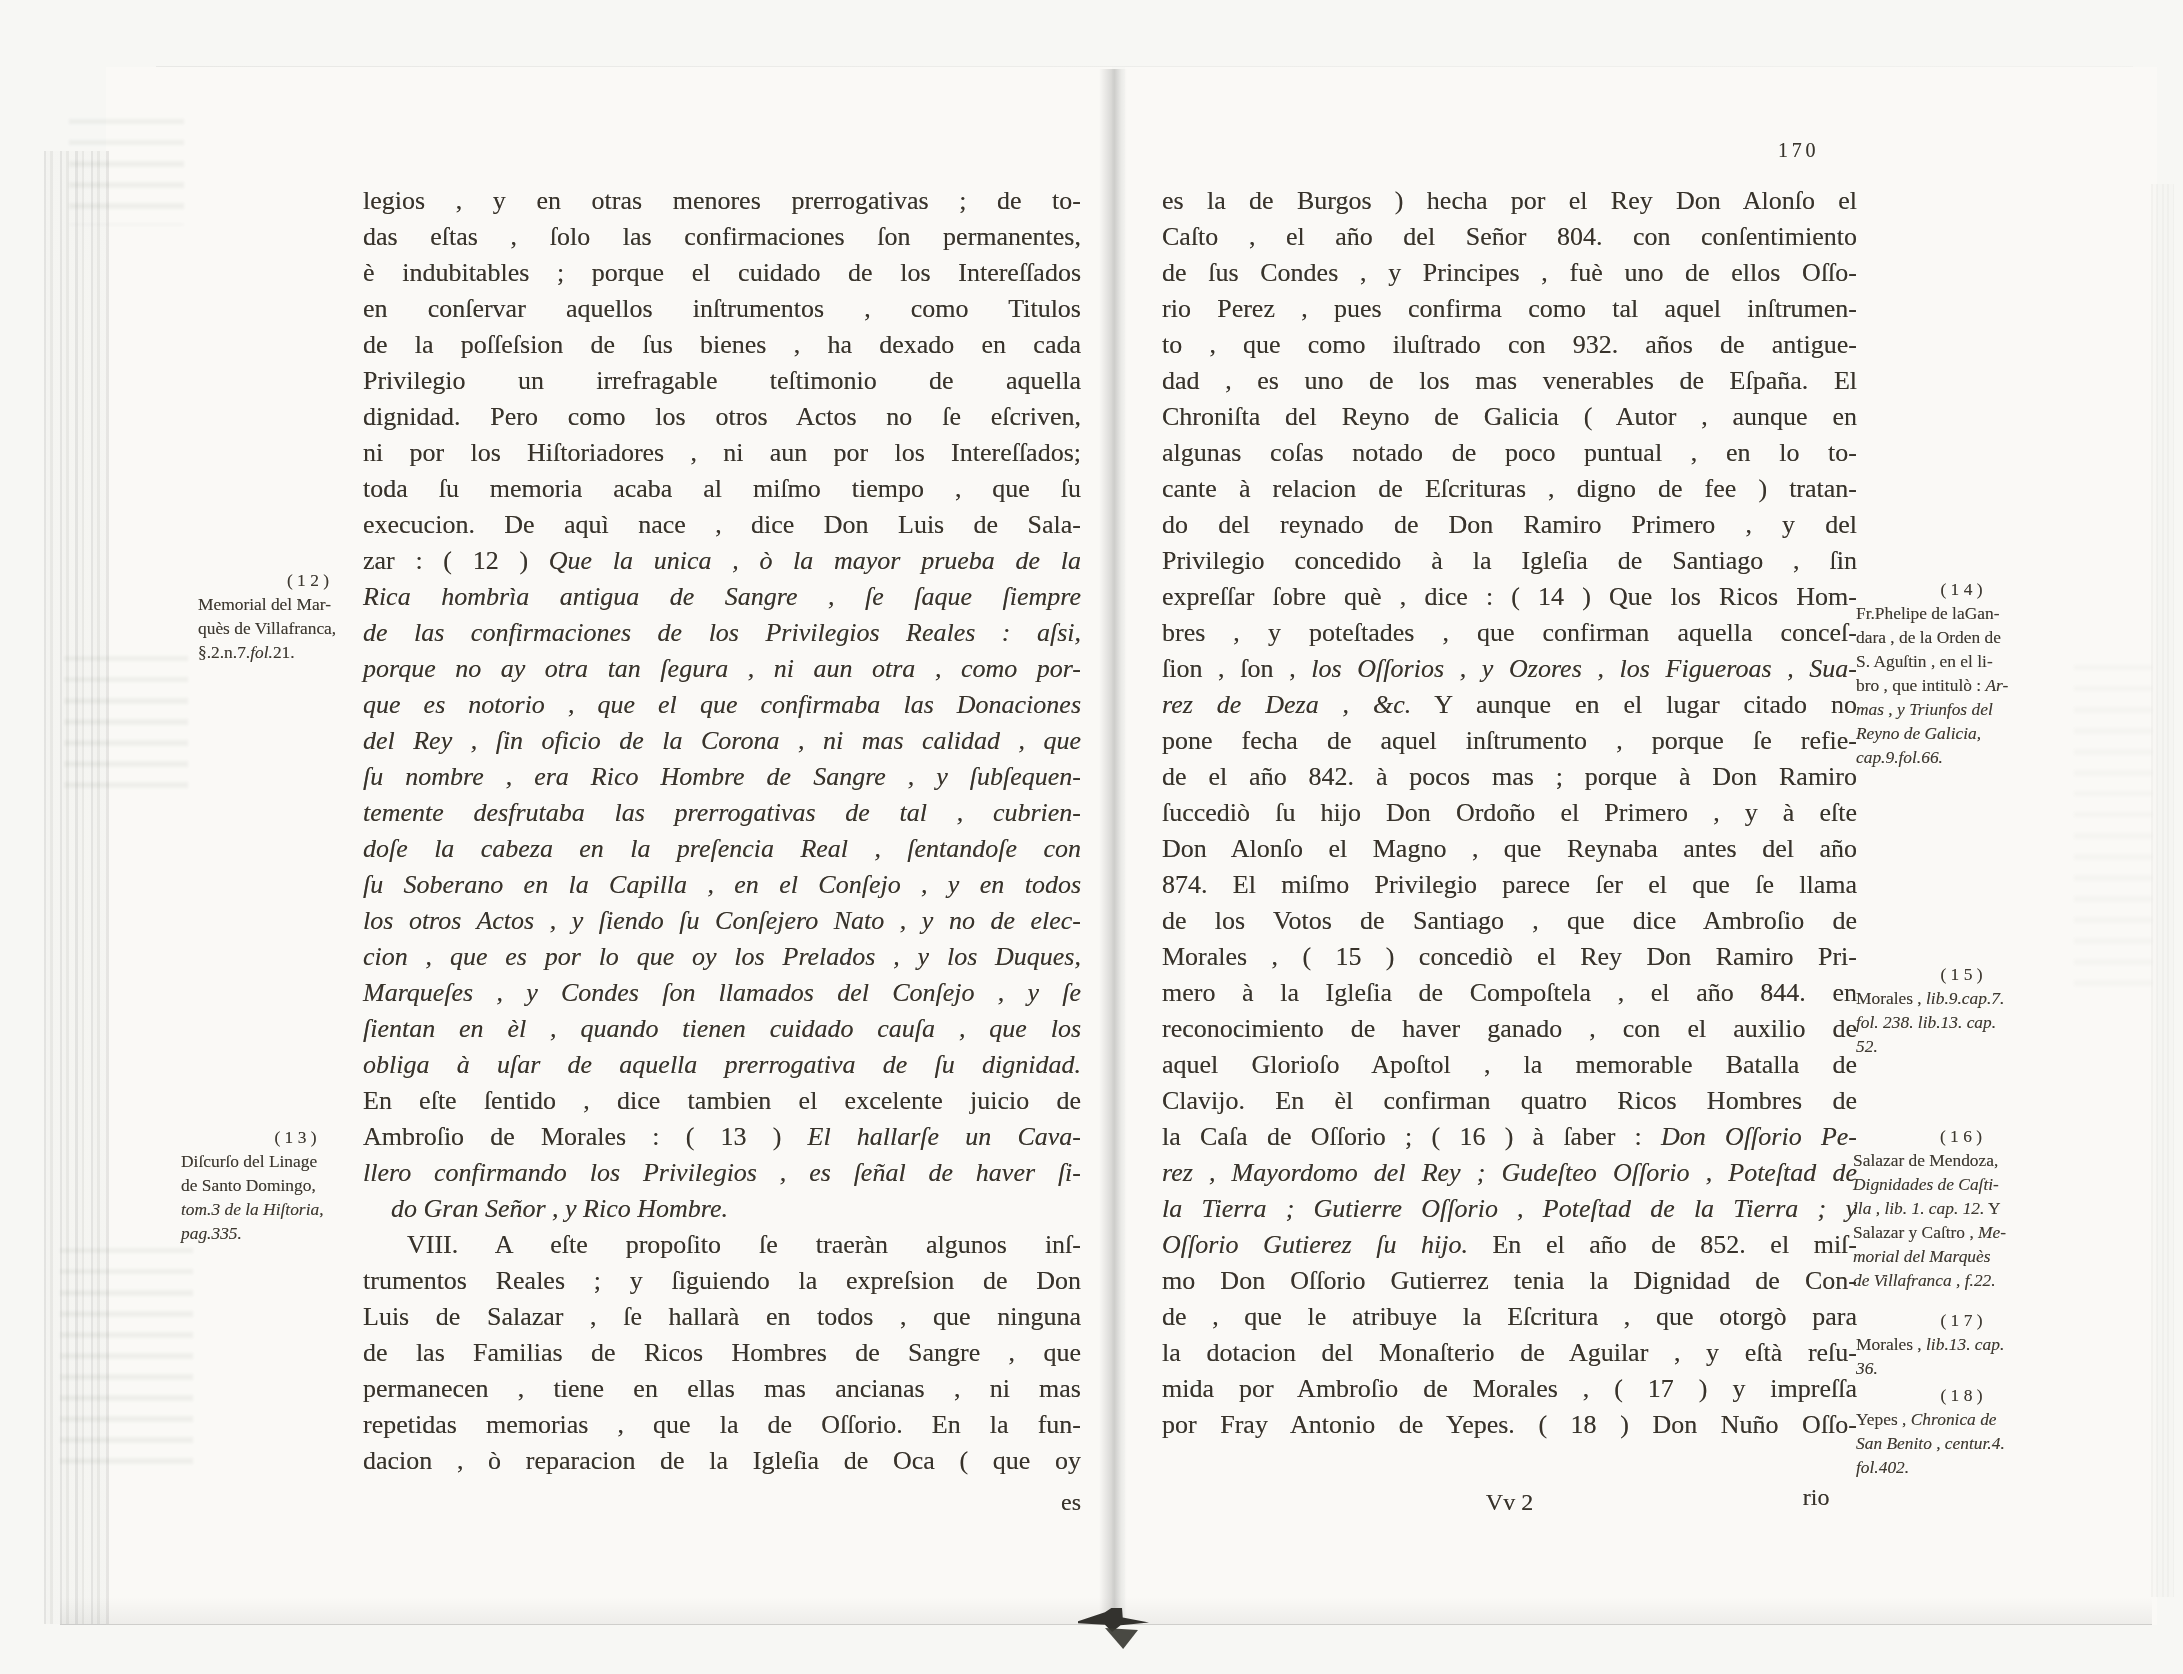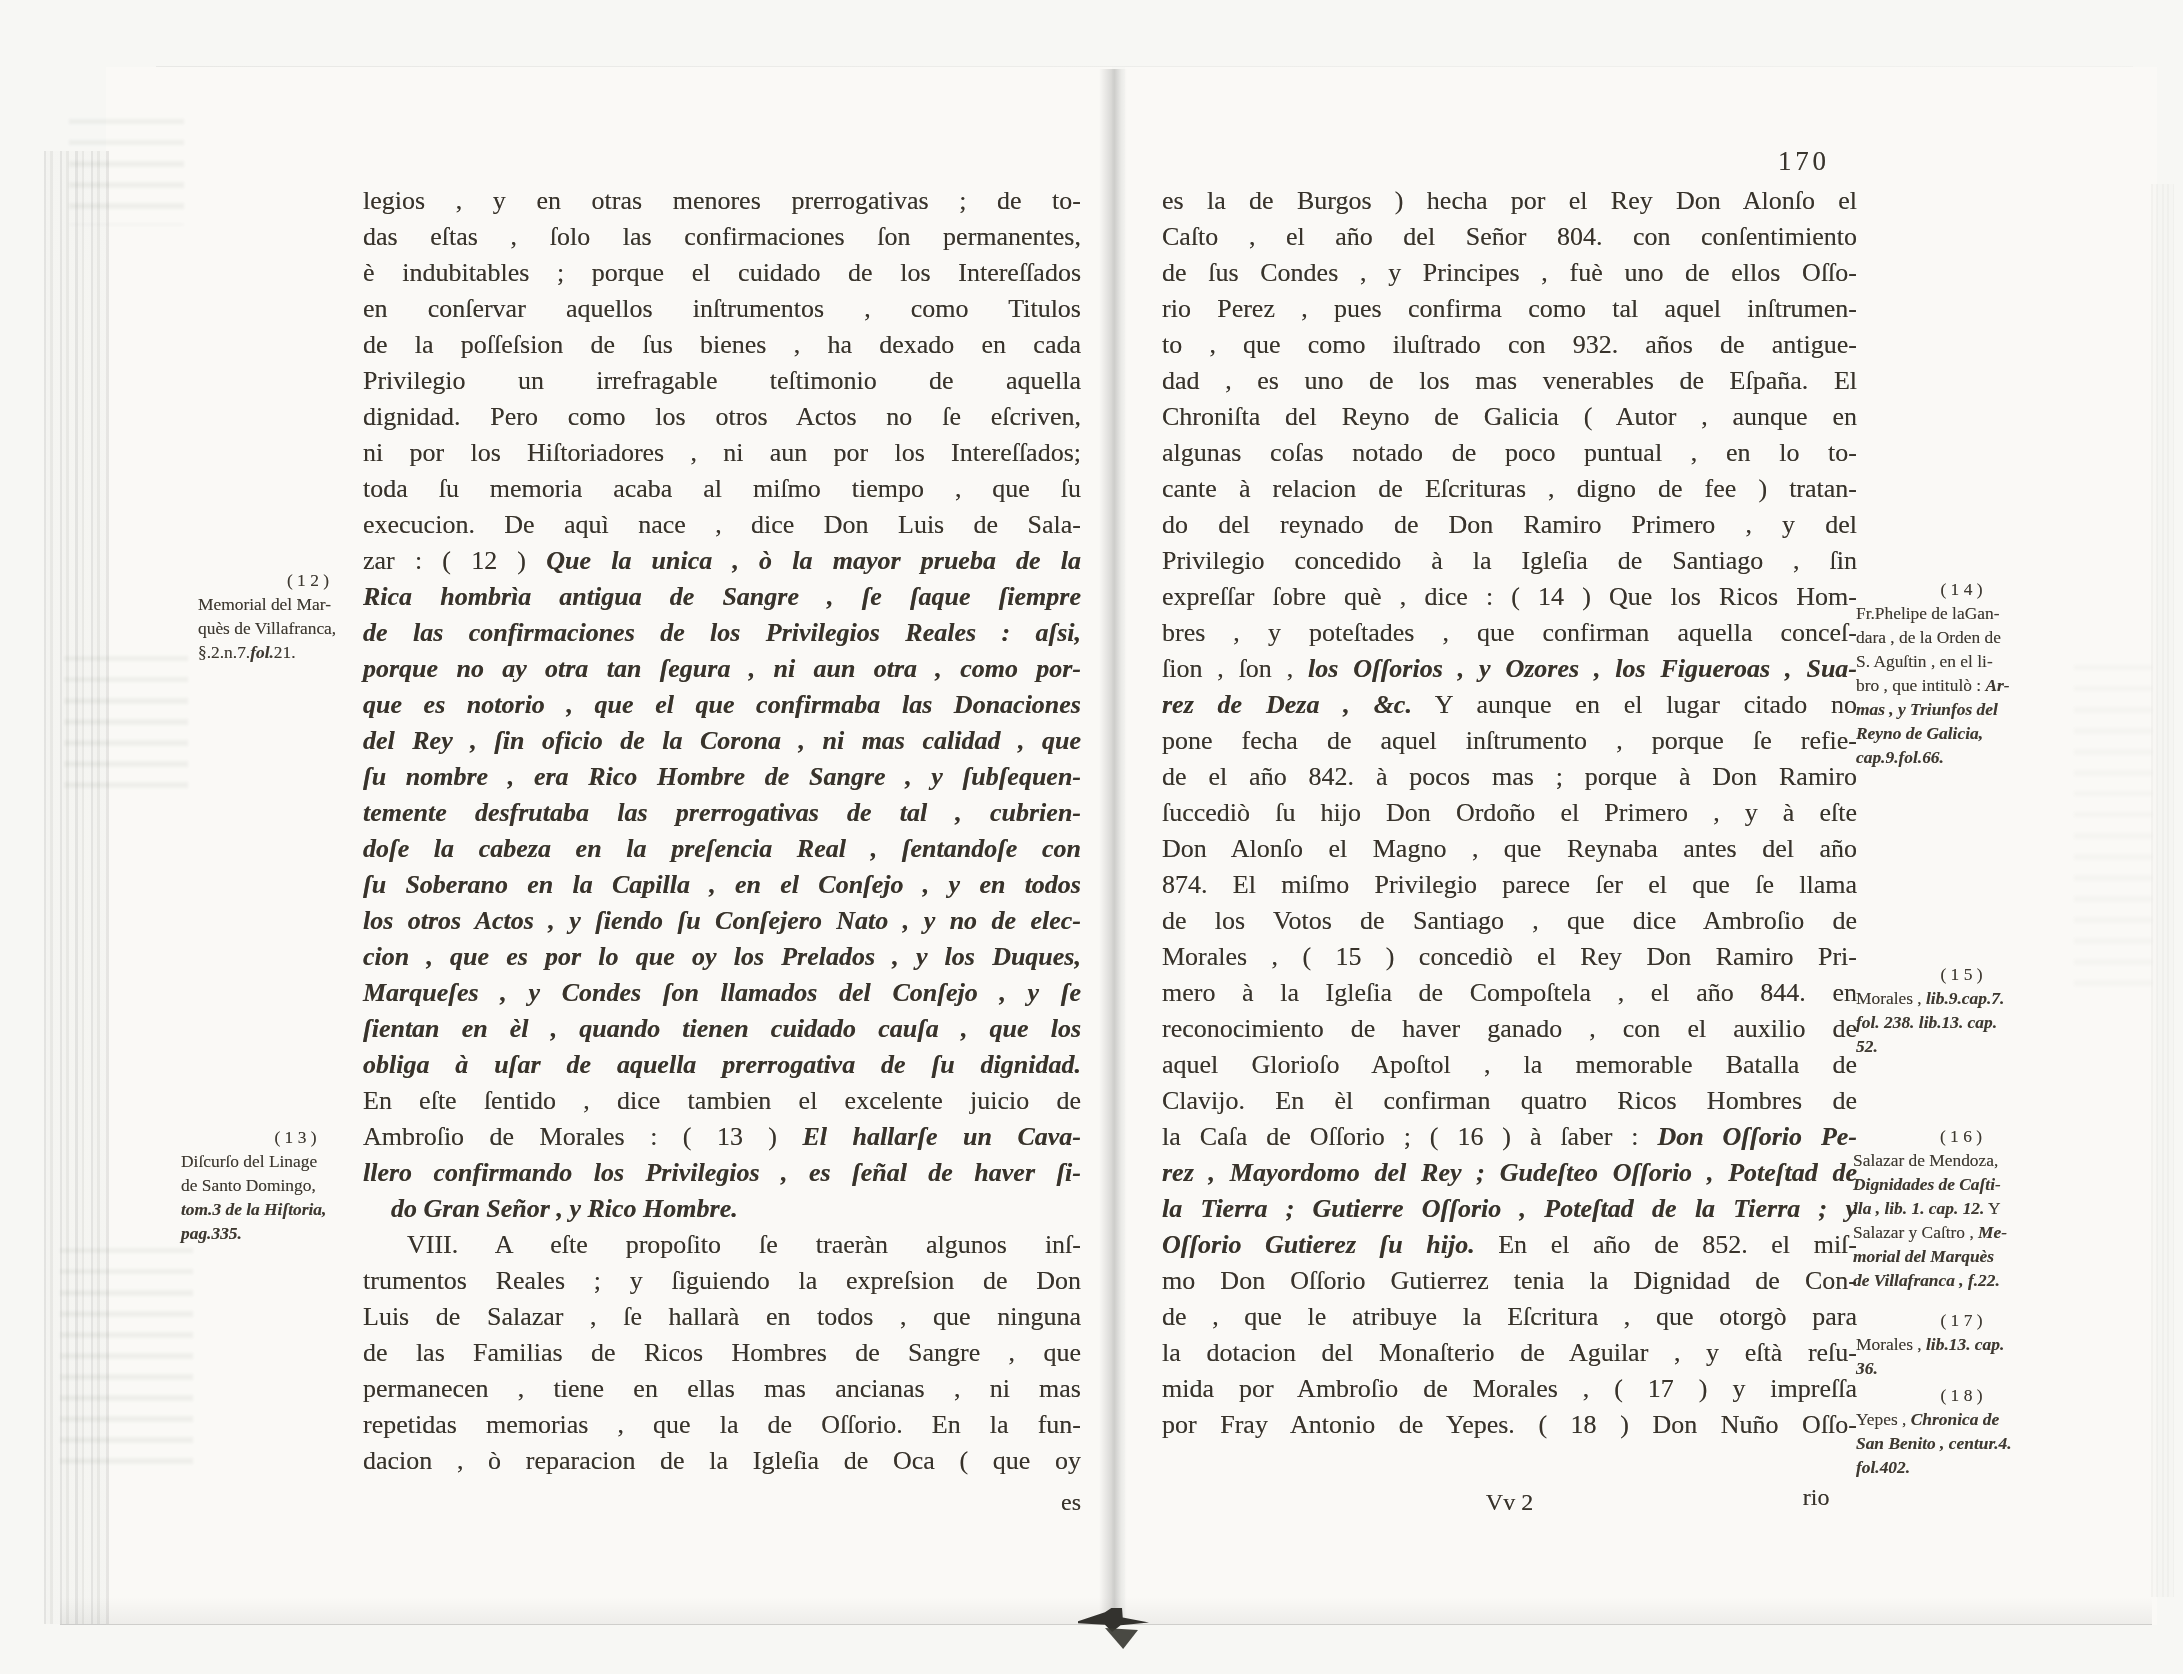--- a/index.html
+++ b/index.html
@@ -74,26 +74,26 @@
   
   .body-col{
     position:absolute;font-size:26px;line-height:36px;
     color:#38332b;text-shadow:0 0 0.6px rgba(60,55,45,0.5);
   }
   #left-col{left:363px;top:183px;width:718px;}
   #right-col{left:1162px;top:183px;width:695px;}
   .line{text-align:justify;text-align-last:justify;white-space:nowrap;}
   .line.nj{text-align-last:left;margin-left:28px;}
   .line.ind{text-indent:44px;}
-  .line i{font-style:italic;font-weight:bold;}
+  .line i{font-style:italic;}
 
   
   .page-num{
-    position:absolute;left:1778px;top:146px;
-    font-size:27px;letter-spacing:3.7px;color:#3a362e;
+    position:absolute;left:1778px;top:139px;
+    font-size:20px;letter-spacing:3.7px;color:#3a362e;
     text-shadow:0 0 0.6px rgba(60,55,45,0.5);
     text-align:right;
   }
   .catchword-left{
     position:absolute;left:363px;top:1489px;width:718px;
     text-align:right;font-size:24px;
     text-shadow:0 0 0.5px rgba(60,55,45,0.5);
   }
   .sig-row{
     position:absolute;left:1162px;top:1489px;width:695px;height:37px;

